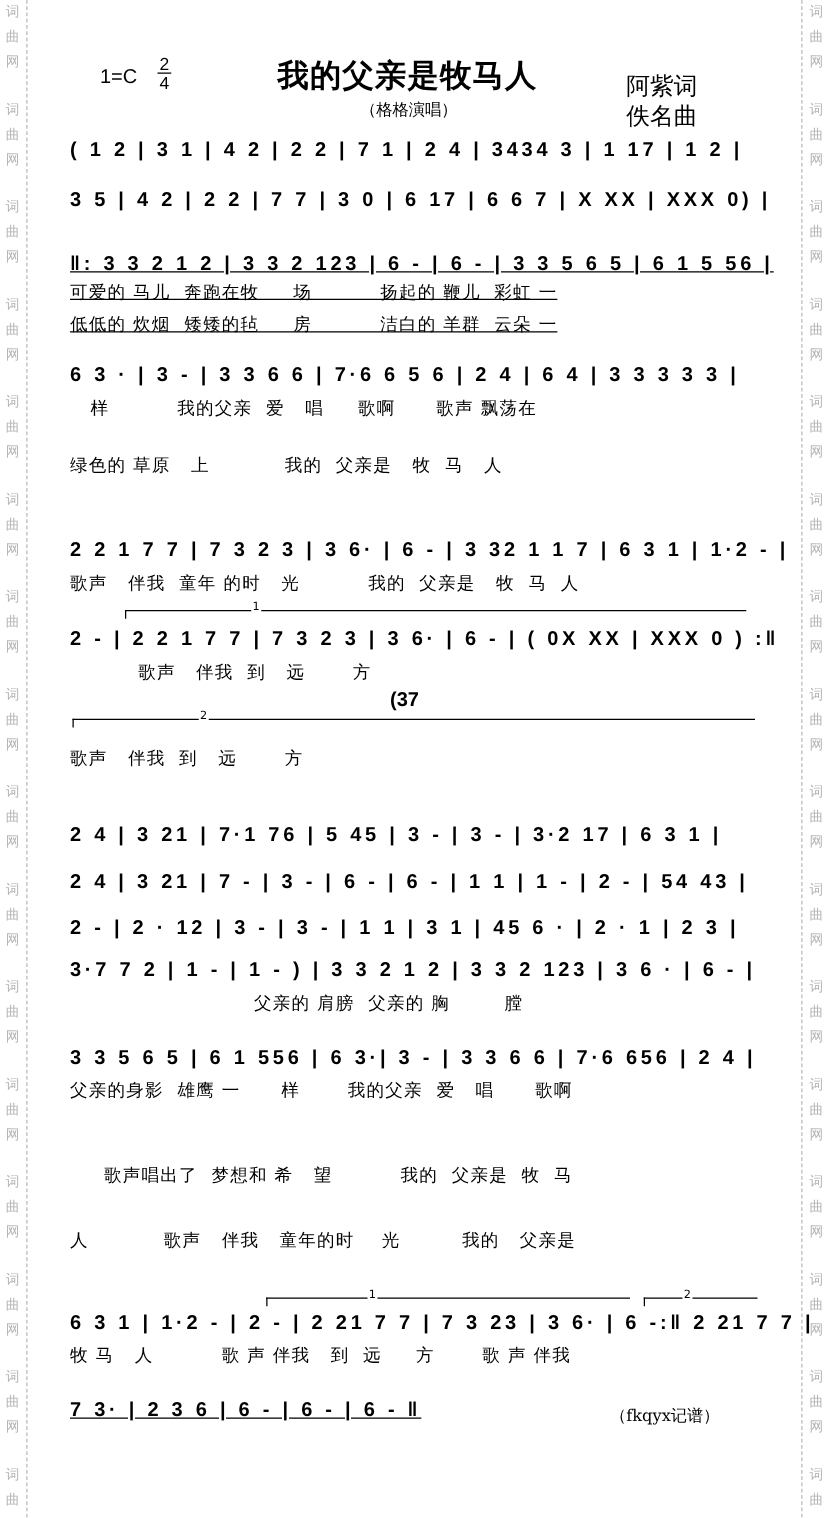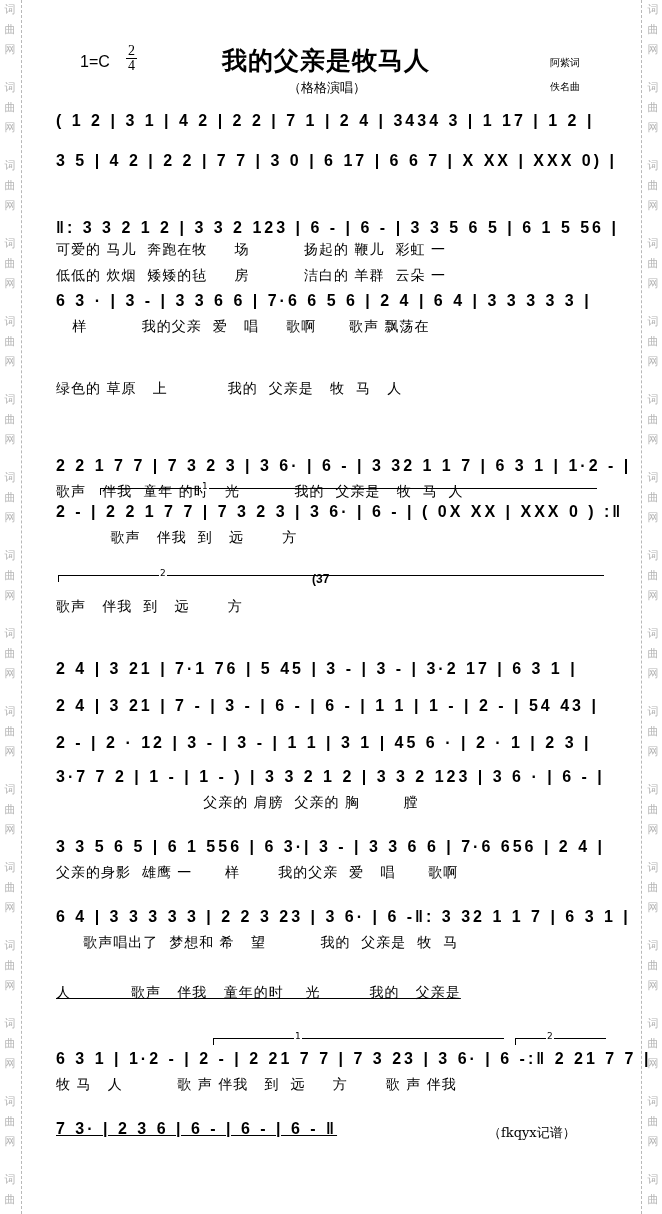--- a/index.html
+++ b/index.html
@@ -3,25 +3,25 @@
 <meta charset="utf-8">
 <style>
   html, body { margin:0; padding:0; background:#ffffff; }
   body { width:662px; height:1214px; position:relative; overflow:hidden;
          font-family:"DejaVu Sans","Liberation Sans",sans-serif; color:#000; }
   .margin-line { position:absolute; top:0; bottom:0; width:0; border-left:1px dashed #b8b8b8; }
   .wm-col { position:absolute; top:0; width:20px; font-size:11px; color:#b5b5b5; line-height:20px; text-align:center; }
   .wm-col .wm { display:block; margin-bottom:0; }
   .wm-col .gap { display:block; height:18px; }
   .hdr-key { position:absolute; left:80px; top:53px; font-size:16px; font-family:"Liberation Sans",sans-serif; }
-  .hdr-time { position:absolute; left:126px; top:44px; font-size:14px; line-height:14px; text-align:center; font-family:Liberation Serif, serif; }
+  .hdr-time { position:absolute; left:126px; top:44px; font-size:14px; line-height:14px; text-align:center; font-family:Liberation Sans, sans-serif; }
   .hdr-time .bar { display:block; border-top:1px solid #000; width:11px; margin:0 auto; }
   .title { position:absolute; left:222px; top:44px; font-size:25px; font-weight:bold; letter-spacing:1px; font-family:"DejaVu Sans",sans-serif; }
   .subtitle { position:absolute; left:288px; top:79px; font-size:13px; font-family:"DejaVu Serif",serif; }
-  .credit { position:absolute; left:550px; font-size:10px; font-family:"DejaVu Serif",serif; }
+  .credit { position:absolute; left:501px; font-size:19px; font-family:"DejaVu Serif",serif; }
   .row { position:absolute; left:56px; right:58px; white-space:nowrap; }
   .notes { font-family:"Liberation Sans",sans-serif; font-size:16px; font-weight:bold; letter-spacing:3px; display:block; }
   .lyric { font-family:"DejaVu Sans",sans-serif; font-size:14px; letter-spacing:1px; display:block; white-space:pre; }
   .volta { position:absolute; height:6px; border-top:1px solid #000; border-left:1px solid #000; font-size:9px; }
   .volta span { position:absolute; top:-8px; background:#fff; padding:0 1px; }
   .footer-note { position:absolute; left:488px; top:1124px; font-size:13px; font-family:"DejaVu Serif",serif; }
 </style>
 </head>
 <body>
 
@@ -168,44 +168,44 @@
 <div class="subtitle">（格格演唱）</div>
 <div class="credit" style="top:56px;">阿紫词</div>
 <div class="credit" style="top:80px;">佚名曲</div>
 
 <div class="row" style="top:112px;">
   <span class="notes">( 1 2 | 3 1 | 4 2 | 2 2 | 7 1 | 2 4 | 3434 3 | 1 17 | 1 2 |</span>
 </div>
 <div class="row" style="top:152px;">
   <span class="notes">3 5 | 4 2 | 2 2 | 7 7 | 3 0 | 6 17 | 6 6 7 | X XX | XXX 0) |</span>
 </div>
-<div class="row" style="top:219px;">
+<div class="row" style="top:203px;text-decoration:underline;">
   <span class="notes">‖: 3 3 2 1 2 | 3 3 2 123 | 6 - | 6 - | 3 3 5 6 5 | 6 1 5 56 |</span>
   <span class="lyric" style="margin-top:4px;">可爱的 马儿  奔跑在牧     场          扬起的 鞭儿  彩虹 一</span>
   <span class="lyric" style="margin-top:8px;">低低的 炊烟  矮矮的毡     房          洁白的 羊群  云朵 一</span>
 </div>
 <div class="row" style="top:292px;">
   <span class="notes">6 3 · | 3 - | 3 3 6 6 | 7·6 6 5 6 | 2 4 | 6 4 | 3 3 3 3 3 |</span>
   <span class="lyric" style="margin-top:8px;">   样          我的父亲  爱   唱     歌啊      歌声 飘荡在</span>
 </div>
 <div class="row" style="top:360px;">
-  <span class="lyric" style="margin-top:20px;">绿色的 草原   上           我的  父亲是   牧  马   人</span>
-</div>
-<div class="row" style="top:432px;margin-top:25px;">
+  <span class="lyric" style="margin-top:4px;">绿色的 草原   上           我的  父亲是   牧  马   人</span>
+</div>
+<div class="row" style="top:432px;">
   <span class="notes">2 2 1 7 7 | 7 3 2 3 | 3 6· | 6 - | 3 32 1 1 7 | 6 3 1 | 1·2 - |</span>
   <span class="lyric" style="margin-top:8px;">歌声   伴我  童年 的时   光          我的  父亲是   牧  马  人</span>
 </div>
 <div class="volta" style="left:100px; top:488px; width:496px;">
     <span style="left:100px;">1</span>
   </div>
 <div class="row" style="top:503px;">
   <span class="notes">2 - | 2 2 1 7 7 | 7 3 2 3 | 3 6· | 6 - | ( 0X XX | XXX 0 ) :‖</span>
   <span class="lyric" style="margin-top:8px;">          歌声   伴我  到   远       方</span>
 </div>
-<div style="position:absolute; left:312px; top:552px; font-family:'Liberation Sans',sans-serif; font-size:12px; font-weight:bold;margin-top:20px;">(37</div>
+<div style="position:absolute; left:312px; top:552px; font-family:'Liberation Sans',sans-serif; font-size:16px; font-weight:bold;">(37</div>
 <div class="volta" style="left:58px; top:575px; width:545px;">
     <span style="left:100px;">2</span>
   </div>
 <div class="row" style="top:590px;">
   <span class="lyric" style="margin-top:8px;">歌声   伴我  到   远       方</span>
 </div>
 <div class="row" style="top:660px;">
   <span class="notes">2 4 | 3 21 | 7·1 76 | 5 45 | 3 - | 3 - | 3·2 17 | 6 3 1 |</span>
 </div>
 <div class="row" style="top:697px;">
@@ -216,25 +216,24 @@
 </div>
 <div class="row" style="top:768px;">
   <span class="notes">3·7 7 2 | 1 - | 1 - ) | 3 3 2 1 2 | 3 3 2 123 | 3 6 · | 6 - |</span>
   <span class="lyric" style="margin-top:8px;">                           父亲的 肩膀  父亲的 胸        膛</span>
 </div>
 <div class="row" style="top:838px;">
   <span class="notes">3 3 5 6 5 | 6 1 556 | 6 3·| 3 - | 3 3 6 6 | 7·6 656 | 2 4 |</span>
   <span class="lyric" style="margin-top:8px;">父亲的身影  雄鹰 一      样       我的父亲  爱   唱      歌啊</span>
 </div>
 <div class="row" style="top:908px;">
-  <span class="notes">6 4 | 3 3 3 3 3 | 2 2 3 23 | 3 6· | 6 -‖: 3 32 1 1 7 | 6 3 1 |</span>
-  <span class="lyric" style="margin-top:8px;">     歌声唱出了  梦想和 希   望          我的  父亲是  牧  马</span>
+  <span class="lyric" style="margin-top:24px;">     歌声唱出了  梦想和 希   望          我的  父亲是  牧  马</span>
 </div>
 <div class="row" style="top:976px;">
-  <span class="lyric" style="margin-top:8px;text-decoration:underline;">人           歌声   伴我   童年的时    光         我的   父亲是</span>
+  <span class="lyric" style="margin-top:8px;">人           歌声   伴我   童年的时    光         我的   父亲是</span>
 </div>
 <div class="volta" style="left:213px; top:1038px; width:290px;">
     <span style="left:80px;">1</span>
   </div>
 <div class="volta" style="left:515px; top:1038px; width:90px;">
     <span style="left:30px;">2</span>
   </div>
 <div class="row" style="top:1050px;">
   <span class="notes">6 3 1 | 1·2 - | 2 - | 2 21 7 7 | 7 3 23 | 3 6· | 6 -:‖ 2 21 7 7 |</span>
   <span class="lyric" style="margin-top:8px;">牧 马   人          歌 声 伴我   到  远     方       歌 声 伴我</span>

